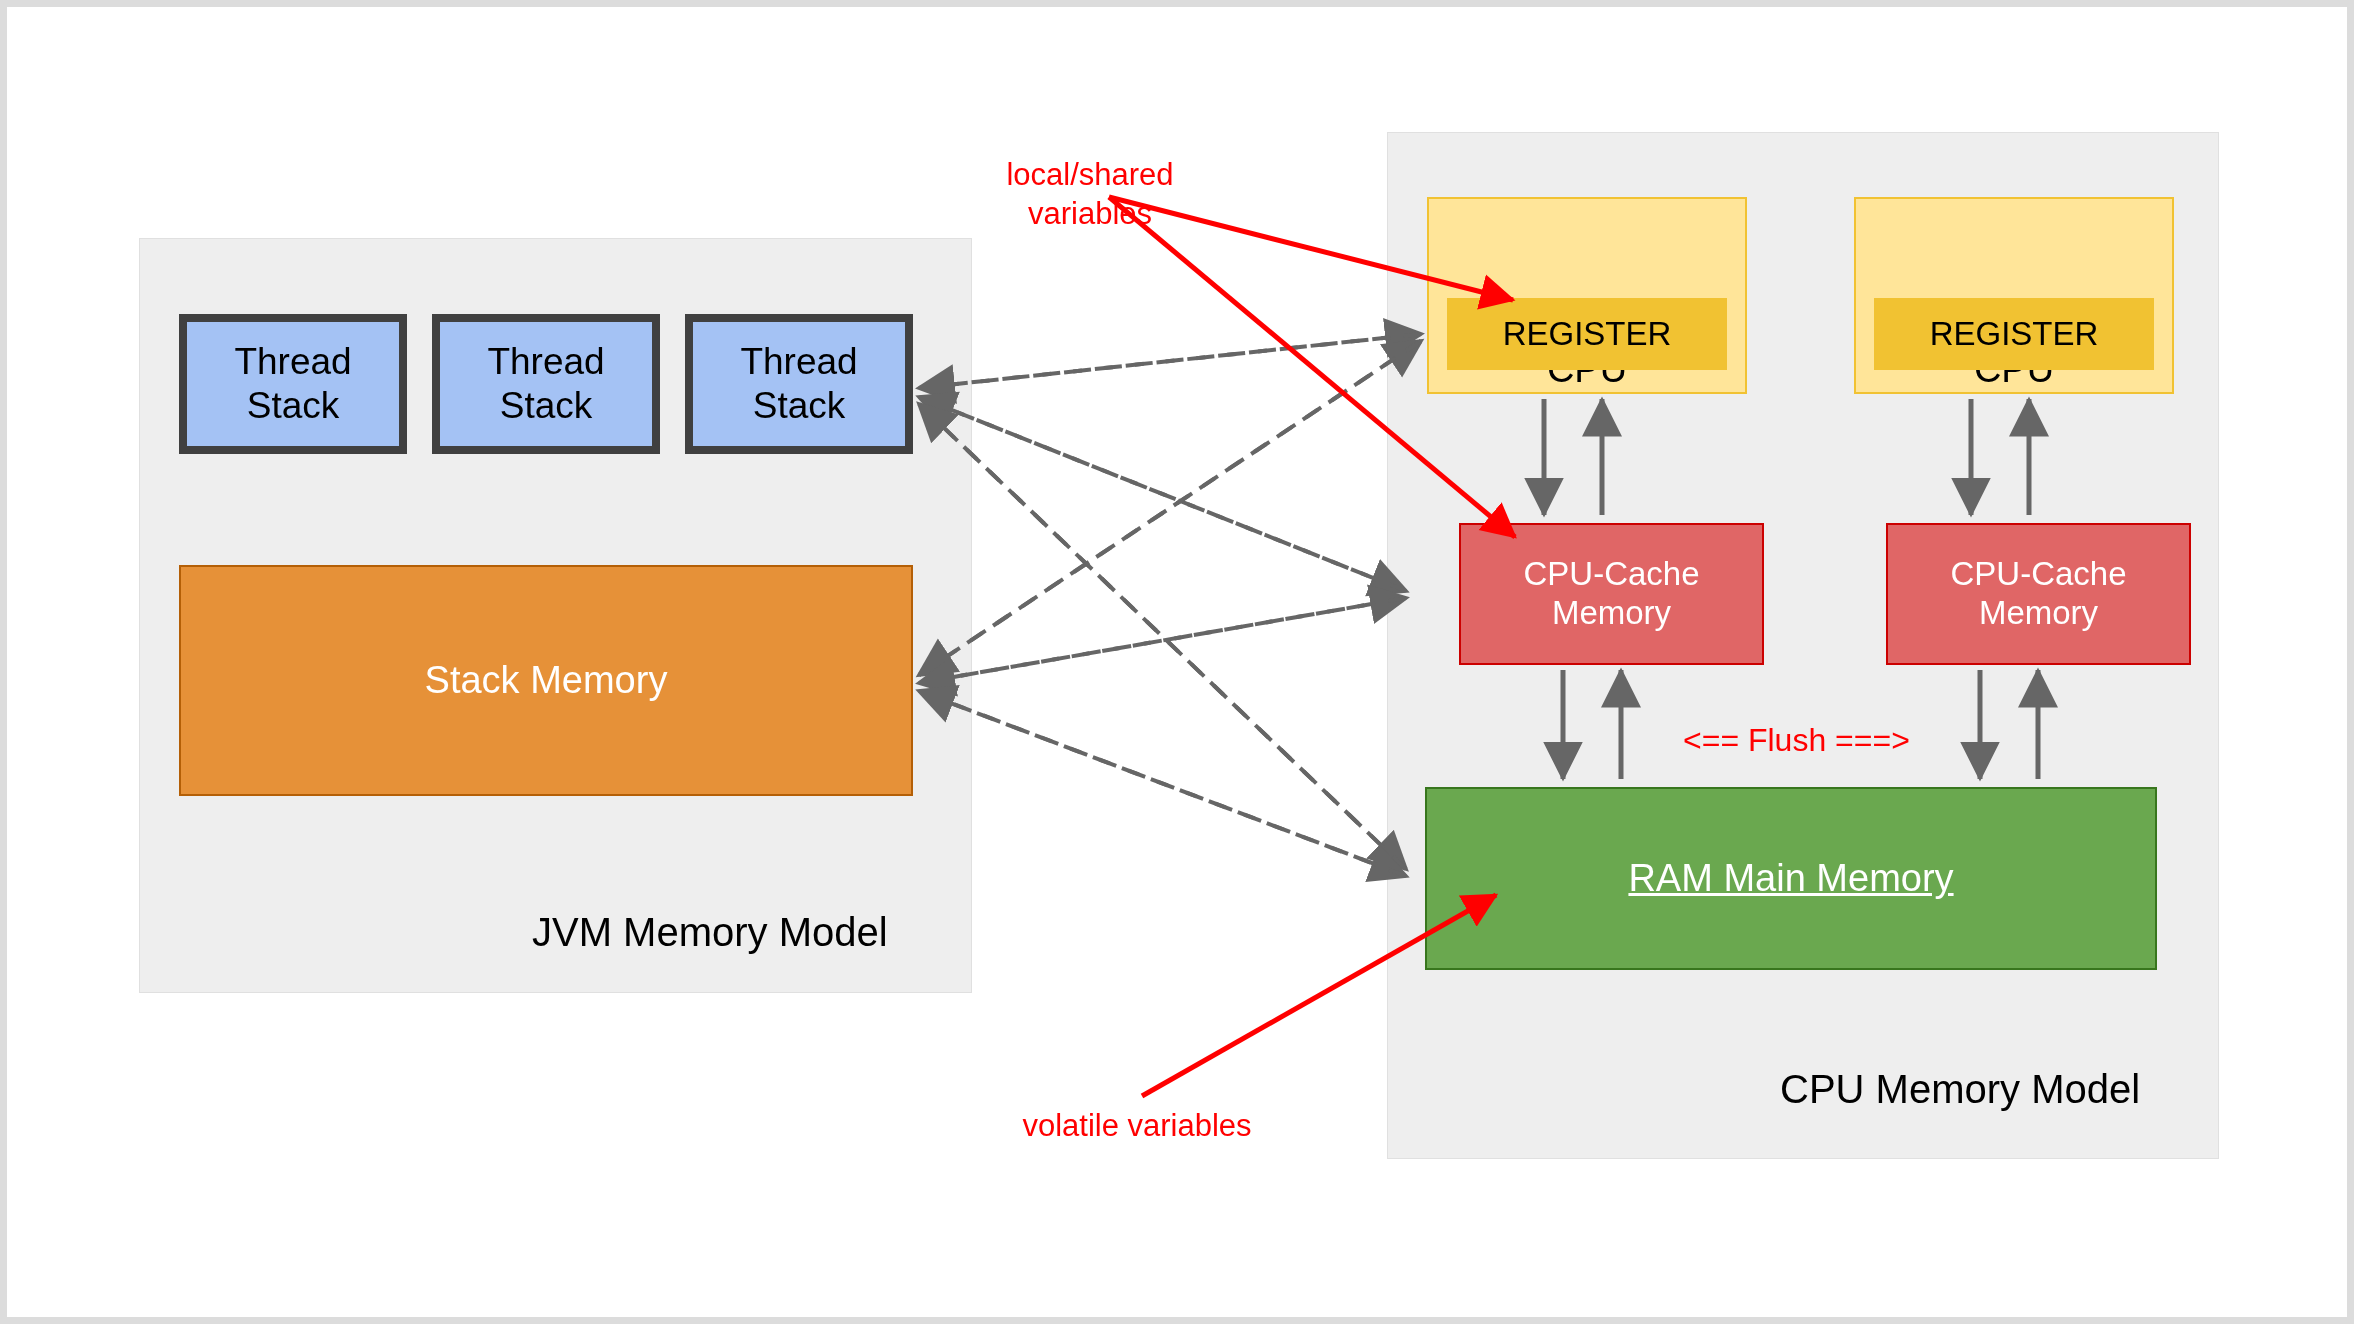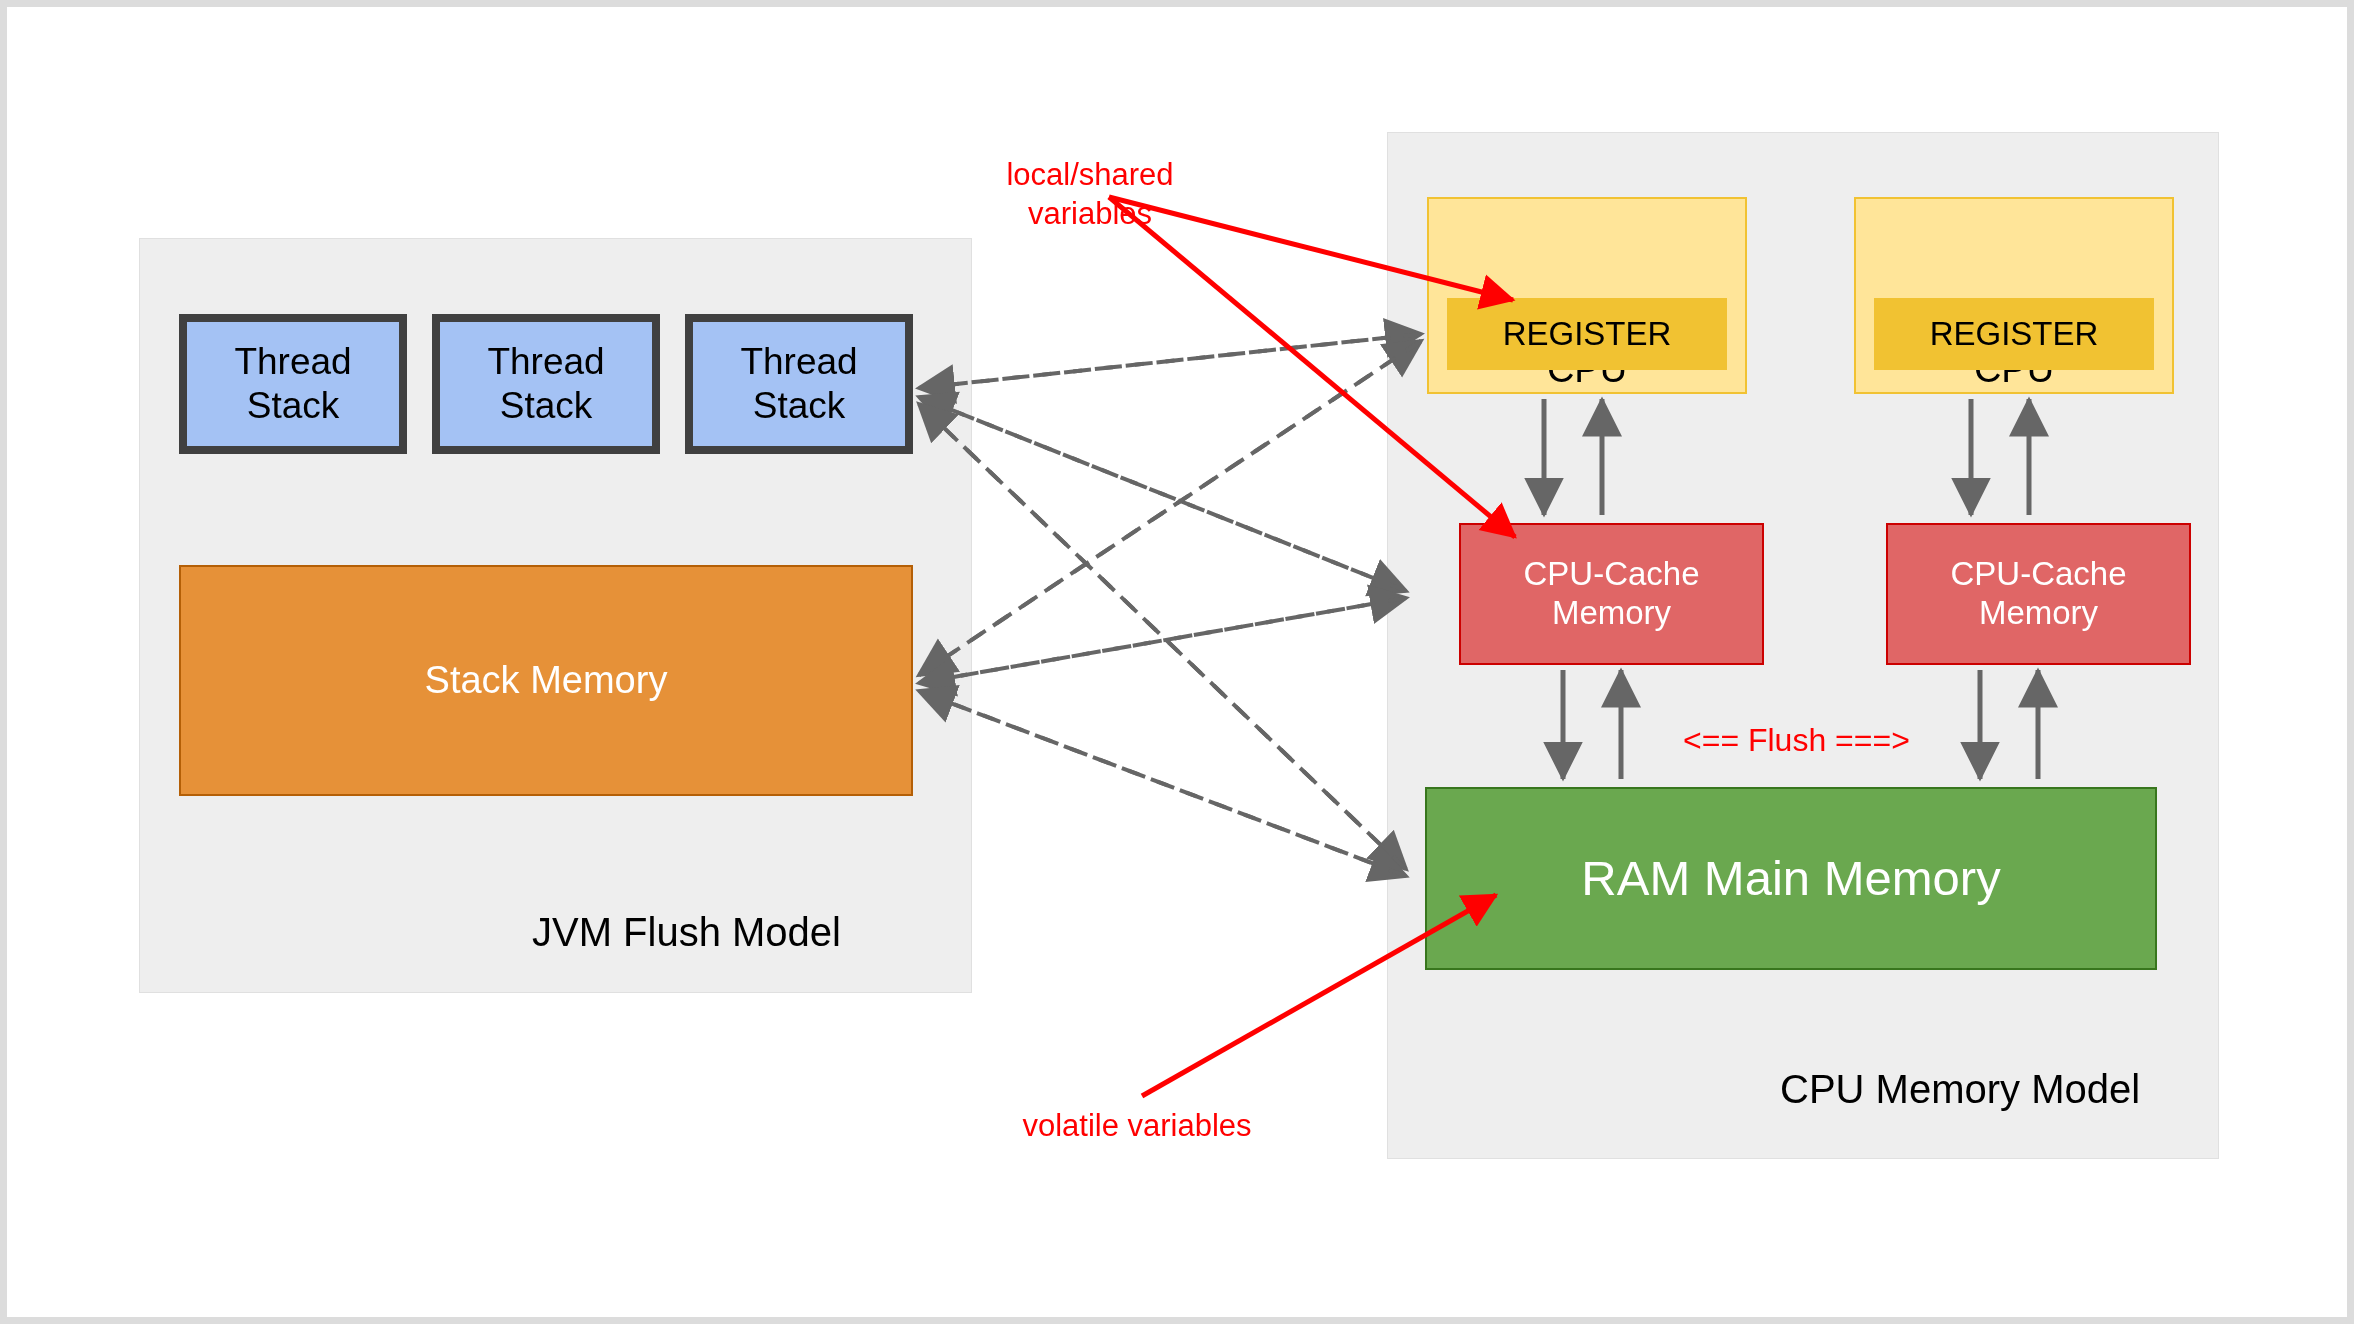--- a/index.html
+++ b/index.html
@@ -72,21 +72,22 @@
     background: #e06666;
     border: 2px solid #cc0000;
     color: #ffffff;
     font-size: 33px;
     margin-left: 34px;
   }
   .ram {
     background: #6aa84f;
     border: 2px solid #38761d;
     color: #ffffff;
-    font-size: 49px;
+    font-size: 38px;
+    text-decoration: underline;
   }
   .red-label {
     position: absolute;
     color: #ff0000;
     font-size: 31px;
     text-align: center;
     line-height: 1.25;
     white-space: pre-line;
   }
   .flush-label {
@@ -118,21 +119,21 @@
     <span>Thread<br>Stack</span>
   </div>
   <div class="node thread-stack" style="left:678px; top:307px; width:228px; height:140px;">
     <span>Thread<br>Stack</span>
   </div>
 
   <div class="node heap" style="left:172px; top:558px; width:734px; height:231px;">
     <span>Stack Memory</span>
   </div>
 
-  <div class="panel-title" style="left:525px; top:903px;">JVM Flush Model</div>
+  <div class="panel-title" style="left:525px; top:903px;">JVM Memory Model</div>
 
   <div class="panel" style="left:1380px; top:125px; width:832px; height:1027px;"></div>
 
   <div class="node cpu" style="left:1420px; top:190px; width:320px; height:197px;">
     <span>CPU</span>
   </div>
   <div class="node register" style="left:1440px; top:291px; width:280px; height:72px;">
     <span>REGISTER</span>
   </div>
   <div class="node cache" style="left:1418px; top:516px; width:305px; height:142px;">

